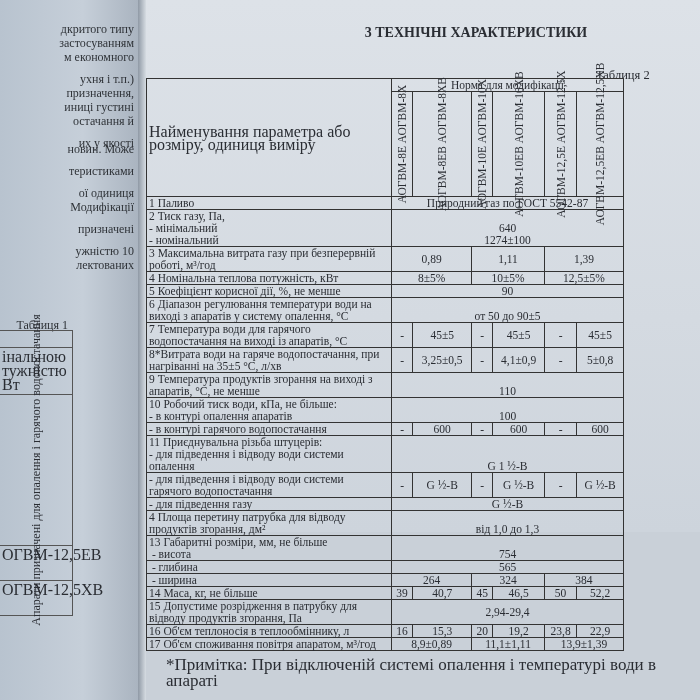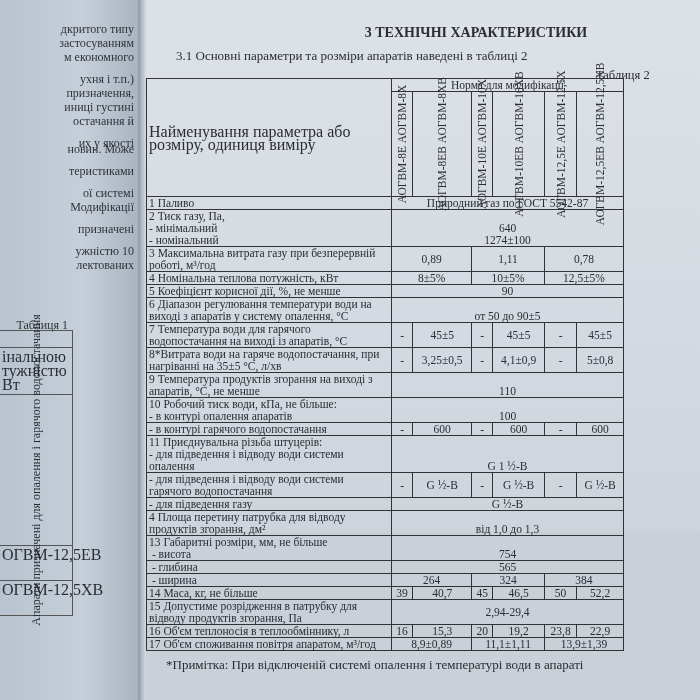--- a/index.html
+++ b/index.html
@@ -15,41 +15,41 @@
   .title{position:absolute;left:150px;top:25px;width:360px;text-align:center;font-weight:bold;font-size:14px;}
   .subtitle{position:absolute;left:30px;top:48px;font-size:13px;}
   .table-label{position:absolute;left:450px;top:68px;font-size:12.5px;}
   table.spec{position:absolute;left:0px;top:78px;width:478px;border-collapse:collapse;font-size:11.5px;line-height:12px;}
   table.spec td{border:1px solid #333;padding:0 2px;vertical-align:middle;}
   td.p{width:240px;text-align:left;}
   td.c{text-align:center;}
   .hdr-name{text-align:center;font-size:16px;line-height:13px;}
   .vcell{height:104px;position:relative;padding:0!important;}
   .vcell span{position:absolute;left:50%;top:50%;transform:translate(-50%,-50%) rotate(-90deg);white-space:nowrap;font-size:11.5px;line-height:12px;text-align:center;}
-  .note{position:absolute;left:10px;top:657px;font-size:13px;line-height:16px;}
+  .note{position:absolute;left:10px;top:657px;font-size:17px;line-height:16px;}
 </style>
 </head>
 <body>
 
 <div class="left-page">
   <div id="left-lines">
       <div class="left-text" style="top: 22px;">дкритого типу</div>
       <div class="left-text" style="top: 36px;">застосуванням</div>
       <div class="left-text" style="top: 50px;">м економного</div>
       <div class="left-text" style="top: 64px;"></div>
       <div class="left-text" style="top: 72px;">ухня   і   т.п.)</div>
       <div class="left-text" style="top: 86px;">призначення,</div>
       <div class="left-text" style="top: 100px;">иниці густині</div>
       <div class="left-text" style="top: 114px;">остачання   й</div>
       <div class="left-text" style="top: 128px;"></div>
       <div class="left-text" style="top: 136px;">их  у  якості</div>
       <div class="left-text" style="top: 142px;">новин. Може</div>
       <div class="left-text" style="top: 164px;">теристиками</div>
       <div class="left-text" style="top: 178px;"></div>
-      <div class="left-text" style="top: 186px;">ої   системі</div>
+      <div class="left-text" style="top: 186px;">ої   одиниця</div>
       <div class="left-text" style="top: 200px;">Модифікації</div>
       <div class="left-text" style="top: 214px;"></div>
       <div class="left-text" style="top: 222px;">призначені</div>
       <div class="left-text" style="top: 236px;"></div>
       <div class="left-text" style="top: 244px;">ужністю 10</div>
       <div class="left-text" style="top: 258px;">лектованих</div>
     </div>
   <div class="left-text" style="top:318px;right:70px;">Таблиця 1</div>
   <div class="left-table">
     <div class="lt-cell" style="height:12px;"></div>
@@ -58,21 +58,20 @@
         <span>Апарати призначені для опалення і гарячого водопостачання</span>
       </div>
     <div class="lt-cell" style="height:30px;">ОГВМ-12,5ЕВ</div>
     <div class="lt-cell" style="height:30px;">ОГВМ-12,5ХВ</div>
   </div>
 </div>
 <div class="spine"></div>
 
 <div class="right-page">
   <div class="title">3 ТЕХНІЧНІ ХАРАКТЕРИСТИКИ</div>
-  <div class="subtitle">3.1 Основні параметри та розміри апаратів наведені в таблиці 2</div>
   <div class="table-label">Таблиця 2</div>
 
   <table class="spec">
     <tbody>
         <tr>
       <td class="p hdr-name" rowspan="2">Найменування параметра або розміру, одиниця виміру</td>
       <td class="c" colspan="6">Норма для модифікації</td>
     </tr>
     <tr>
       <td class="vcell">
@@ -99,21 +98,21 @@
       <td class="c" colspan="6">Природний газ по ГОСТ 5542-87</td>
     </tr>
     <tr>
       <td class="p"><span>2 Тиск газу, Па,</span><br><span>- мінімальний</span><br><span>- номінальний</span></td>
       <td class="c" colspan="6"><br><span>640</span><br><span>1274±100</span></td>
     </tr>
     <tr>
       <td class="p">3 Максимальна витрата газу при безперервній роботі, м³/год</td>
       <td class="c" colspan="2">0,89</td>
       <td class="c" colspan="2">1,11</td>
-      <td class="c" colspan="2">0,78</td>
+      <td class="c" colspan="2">1,39</td>
     </tr>
     <tr>
       <td class="p">4 Номінальна теплова потужність, кВт</td>
       <td class="c" colspan="2">8±5%</td>
       <td class="c" colspan="2">10±5%</td>
       <td class="c" colspan="2">12,5±5%</td>
     </tr>
     <tr>
       <td class="p">5 Коефіцієнт корисної дії, %, не менше</td>
       <td class="c" colspan="6">90</td>

